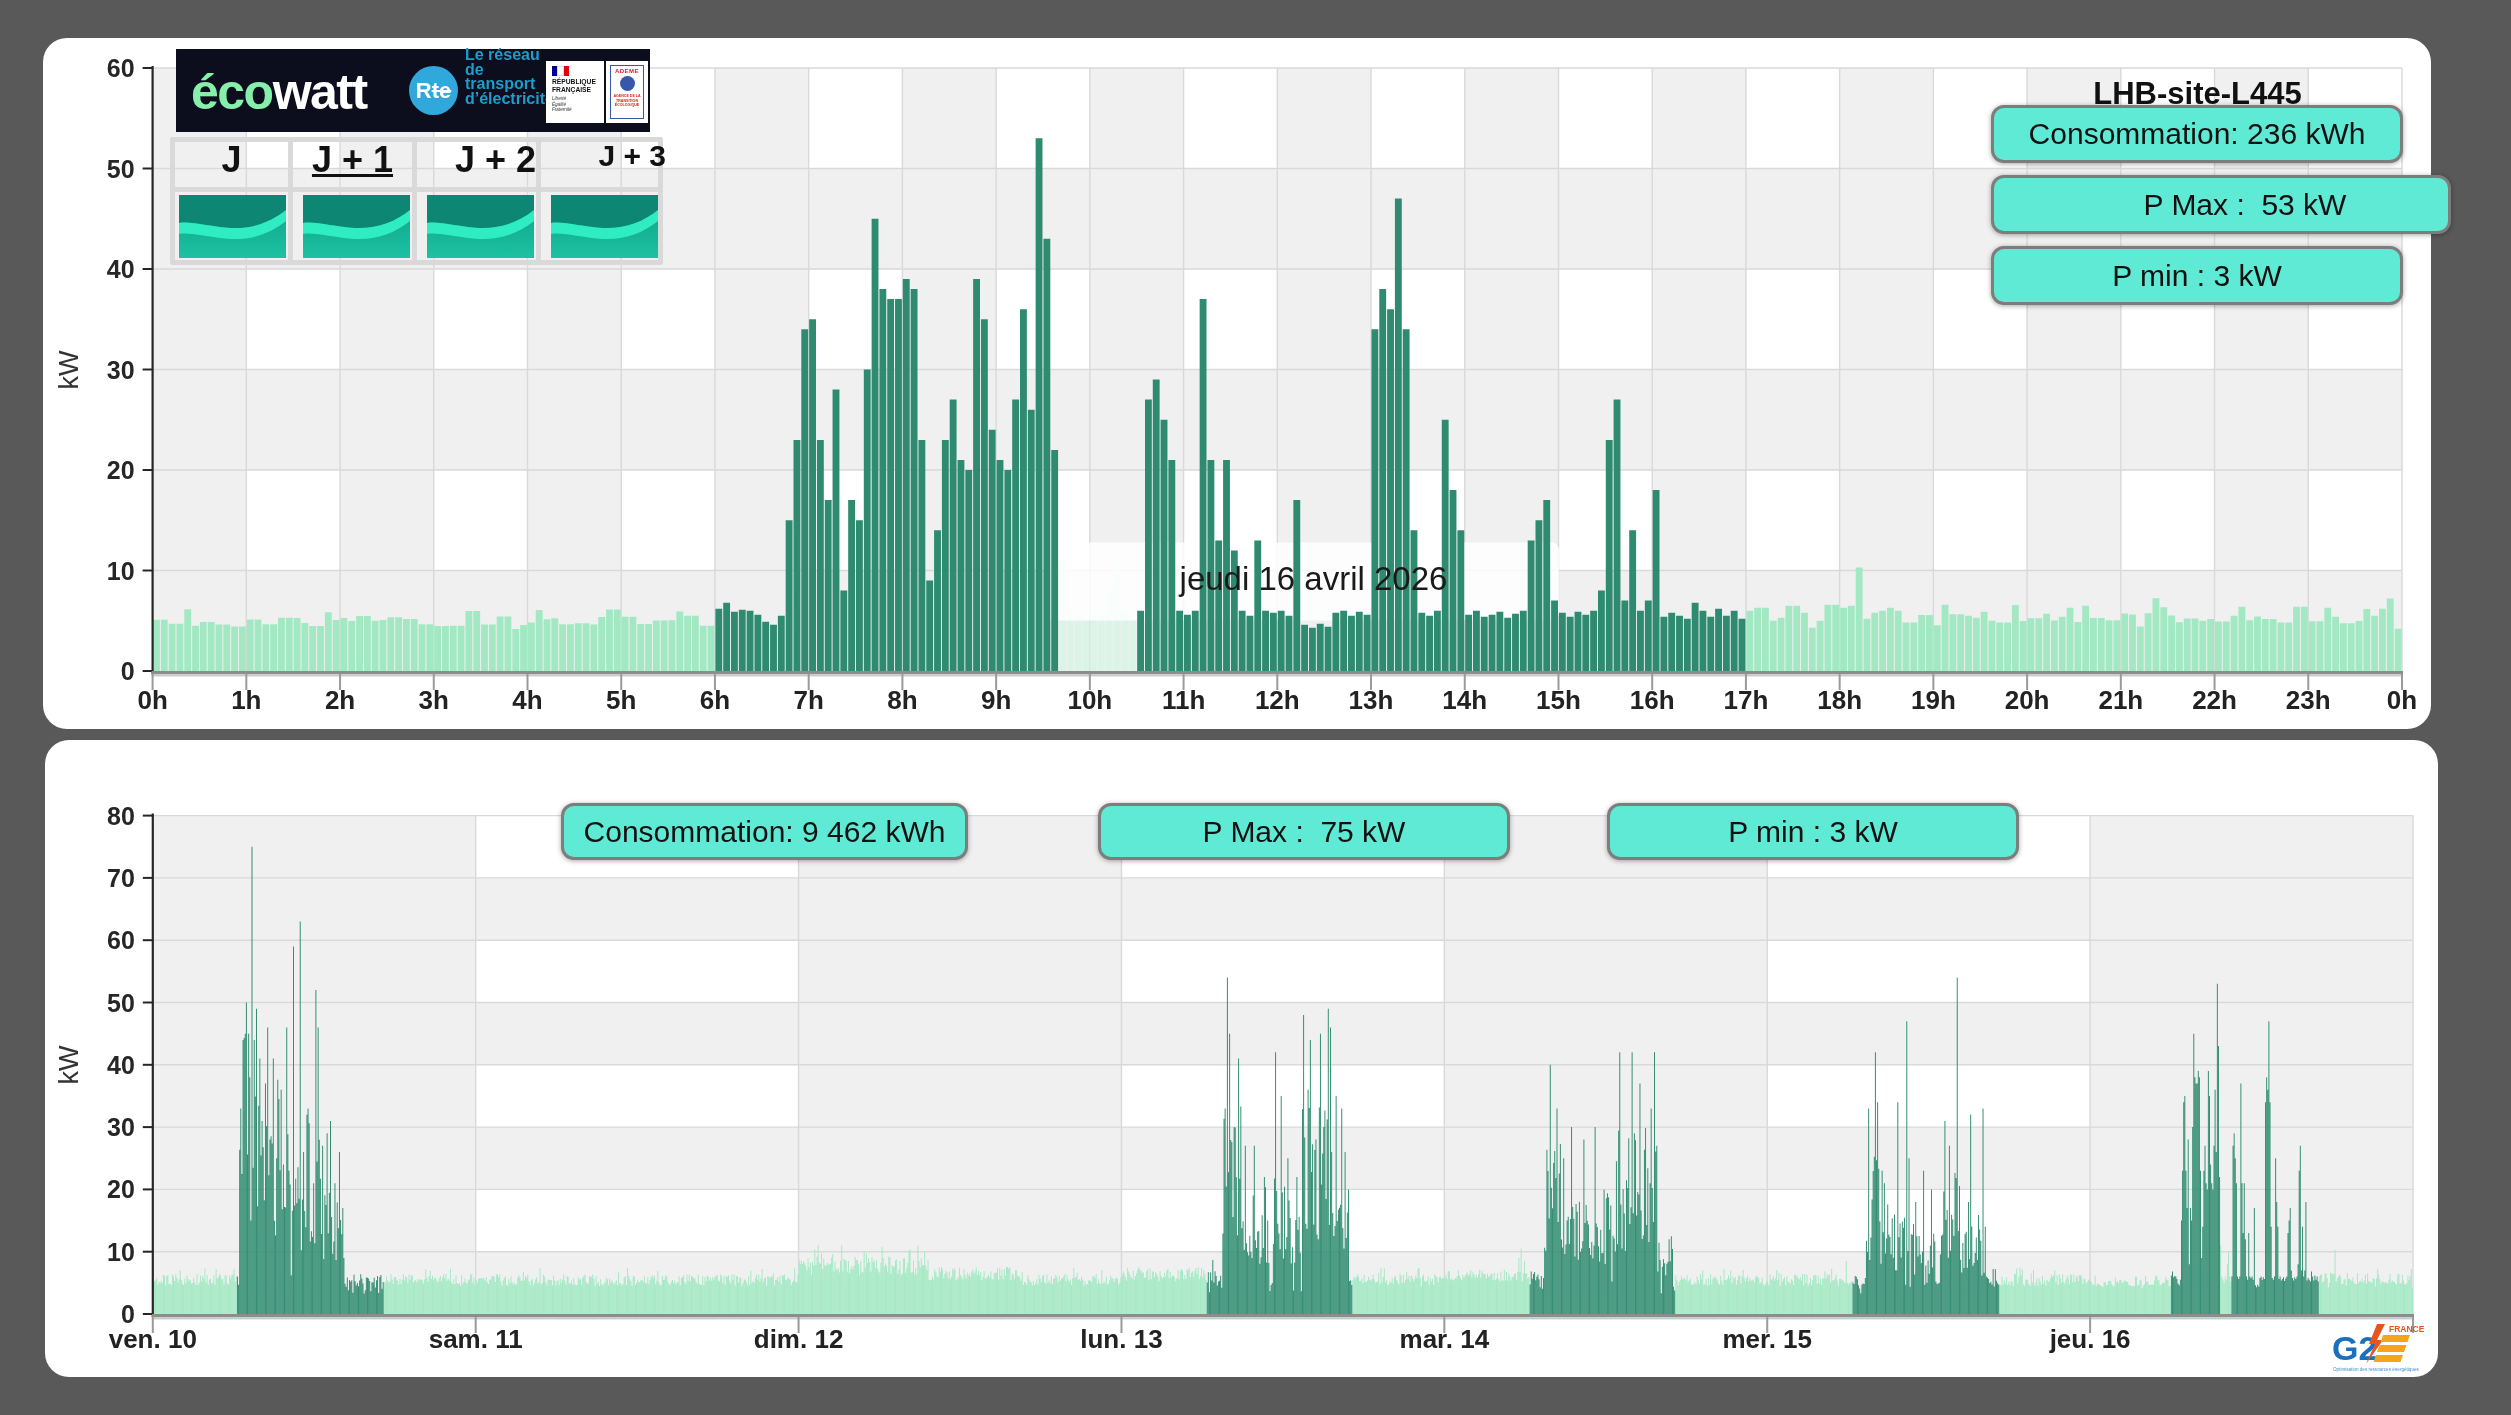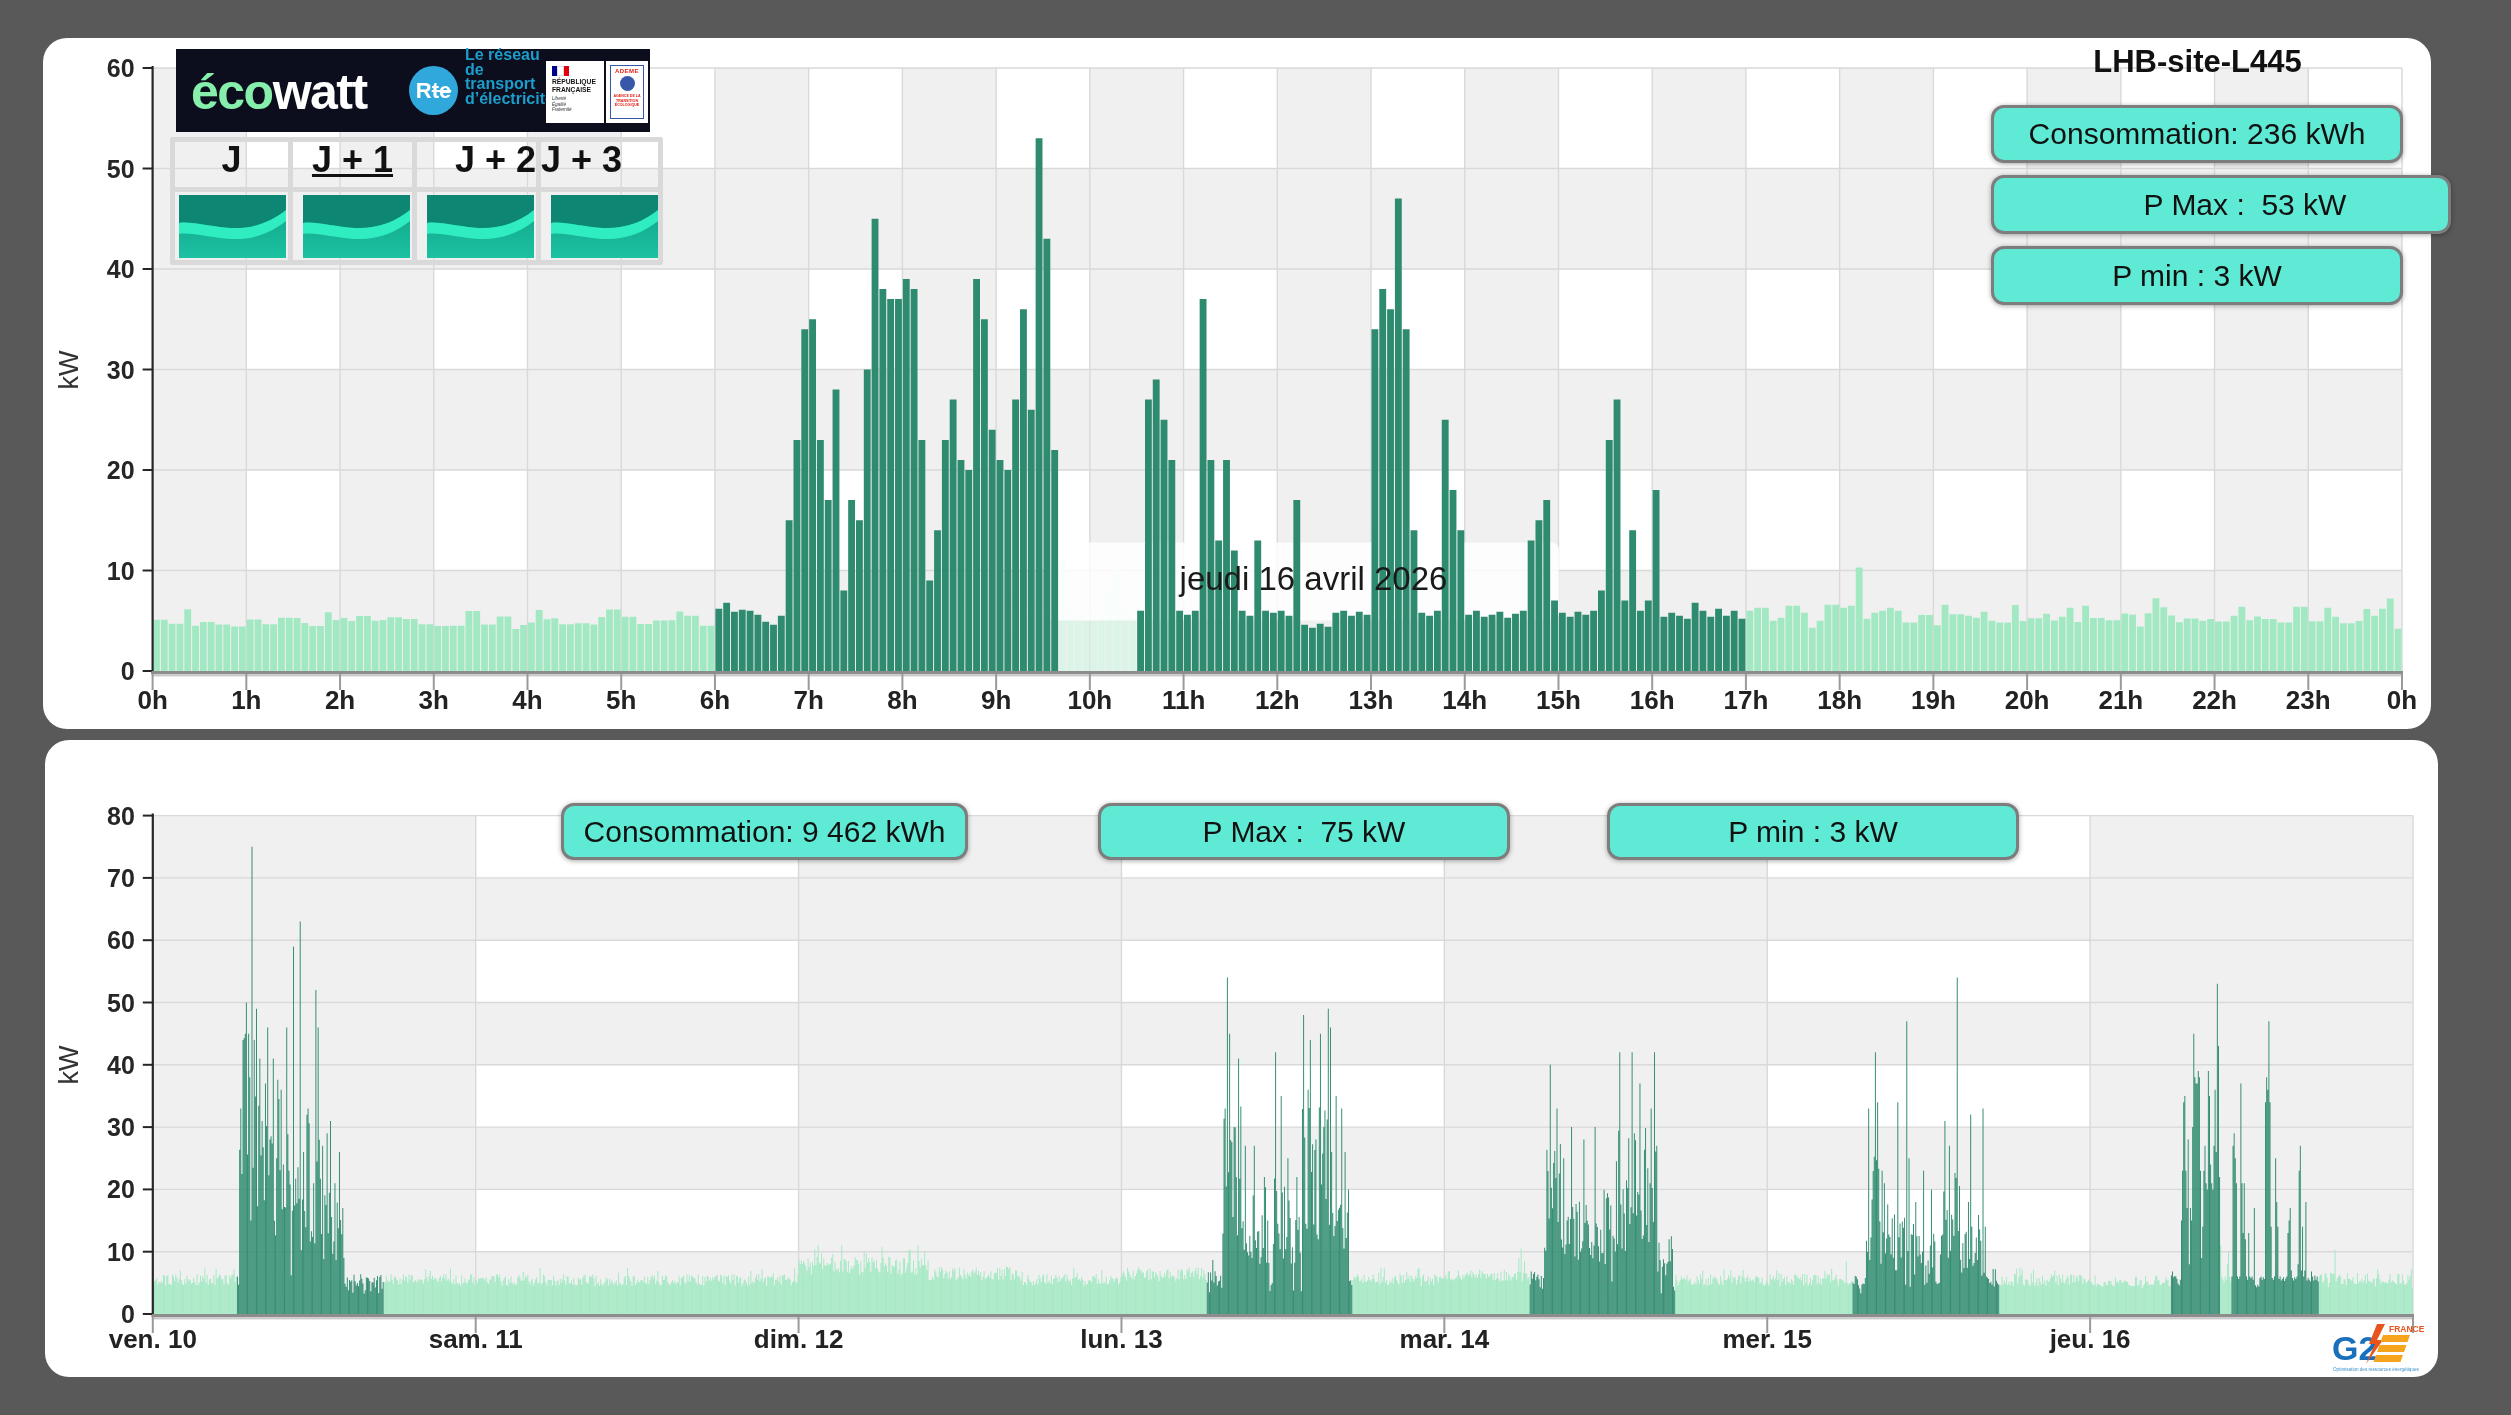--- a/index.html
+++ b/index.html
@@ -218,21 +218,21 @@
 
 <div class="abs" style="left:170px;top:137px;width:493px;height:128px;">
  <div style="position:absolute;inset:0;border:5px solid #d9d9d9;border-radius:2px;"></div>
  <div style="position:absolute;left:0;top:50px;width:100%;height:5px;background:#d9d9d9;"></div>
  <div style="position:absolute;left:118px;top:0;width:5px;height:100%;background:#d9d9d9;"></div>
  <div style="position:absolute;left:242px;top:0;width:5px;height:100%;background:#d9d9d9;"></div>
  <div style="position:absolute;left:366px;top:0;width:5px;height:100%;background:#d9d9d9;"></div>
  <div style="position:absolute;left:5px;top:2px;width:113px;text-align:center;font-size:36px;font-weight:bold;color:#111;">J</div>
  <div style="position:absolute;left:123px;top:2px;width:119px;text-align:center;font-size:36px;font-weight:bold;color:#111;text-decoration:underline;">J + 1</div>
  <div style="position:absolute;left:247px;top:2px;width:119px;text-align:right;font-size:36px;font-weight:bold;color:#111;">J + 2</div>
- <div style="position:absolute;left:371px;top:2px;width:125px;text-align:left;font-size:36px;font-weight:bold;color:#111;">J + 3</div>
+ <div style="position:absolute;left:371px;top:2px;width:125px;text-align:right;font-size:30px;font-weight:bold;color:#111;">J + 3</div>
  <div style="position:absolute;left:9px;top:58px;"><svg width="107" height="63" viewBox="0 0 107 63">
 <defs>
           <linearGradient id="ebg1" x1="0" y1="0" x2="0" y2="1">
 <stop offset="0" stop-color="#0f9e85"></stop>
             <stop offset="1" stop-color="#1cc2a2"></stop>
           </linearGradient>
         </defs>
 <rect width="107" height="63" fill="url(#ebg1)"></rect>
 <path d="M0,0 H107 V15 C92,27 74,34 52,33 C32,32 12,26 0,28 Z" fill="#0d8673"></path>
 <path d="M0,28 C12,26 32,32 52,33 C74,34 92,27 107,15 L107,26 C92,38 74,45 52,44 C32,43 12,37 0,39 Z" fill="#2fedc0"></path>
@@ -265,21 +265,21 @@
 <stop offset="0" stop-color="#0f9e85"></stop>
             <stop offset="1" stop-color="#1cc2a2"></stop>
           </linearGradient>
         </defs>
 <rect width="107" height="63" fill="url(#ebg4)"></rect>
 <path d="M0,0 H107 V15 C92,27 74,34 52,33 C32,32 12,26 0,28 Z" fill="#0d8673"></path>
 <path d="M0,28 C12,26 32,32 52,33 C74,34 92,27 107,15 L107,26 C92,38 74,45 52,44 C32,43 12,37 0,39 Z" fill="#2fedc0"></path>
 </svg></div>
 </div>
 
-<div class="abs" style="left:1991px;top:44px;width:413px;text-align:center;font-size:31px;font-weight:bold;color:#111;">LHB-site-L445</div>
+<div class="abs" style="left:1991px;top:76px;width:413px;text-align:center;font-size:31px;font-weight:bold;color:#111;">LHB-site-L445</div>
 <div class="statbox" style="left:1991px;top:105px;width:406px;height:52px;">Consommation: 236 kWh</div>
 <div class="statbox" style="left:1991px;top:175px;width:406px;height:53px;padding-left:48px;">P Max :&nbsp; 53 kW</div>
 <div class="statbox" style="left:1991px;top:246px;width:406px;height:53px;">P min : 3 kW</div>
 
 <div class="abs" style="left:1057px;top:544px;width:513px;height:70px;display:flex;align-items:center;justify-content:center;font-size:33px;font-weight:normal;color:#1a1a1a;">jeudi 16 avril 2026</div>
 
 <div class="statbox" style="left:561px;top:803px;width:401px;height:51px;">Consommation: 9 462 kWh</div>
 <div class="statbox" style="left:1098px;top:803px;width:406px;height:51px;">P Max :&nbsp; 75 kW</div>
 <div class="statbox" style="left:1607px;top:803px;width:406px;height:51px;">P min : 3 kW</div>
 

